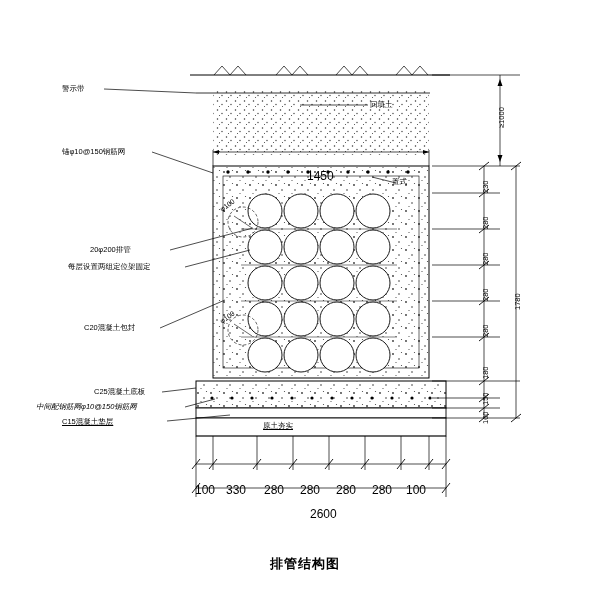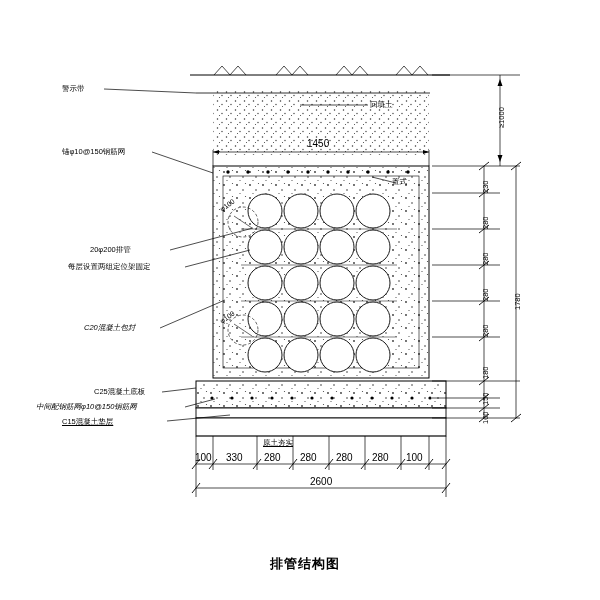--- a/index.html
+++ b/index.html
@@ -31,21 +31,21 @@
     height: 600px;
   }
   .lbl {
     position: absolute;
     font-size: 7.5px;
     line-height: 9px;
     white-space: nowrap;
     color: #000;
   }
   .lbl.sm { font-size: 7px; }
-  .lbl.dim { font-size: 10px; }
+  .lbl.dim { font-size: 12px; margin-top: 33px; }
   .title {
     position: absolute;
     font-size: 13px;
     font-weight: bold;
     letter-spacing: 1px;
     white-space: nowrap;
     margin-top: 36px;
   }
   .vtext {
     position: absolute;
@@ -290,30 +290,30 @@
         <line x1="442" y1="493" x2="450" y2="483"></line>
       </g>
     </g>
 
   </svg>
 
   <div class="lbl" style="left:62px; top:84px;">警示带</div>
   <div class="lbl" style="left:62px; top:147px;">锚φ10@150钢筋网</div>
   <div class="lbl" style="left:90px; top:245px;">20φ200排管</div>
   <div class="lbl" style="left:68px; top:262px;">每层设置两组定位架固定</div>
-  <div class="lbl" style="left:84px; top:323px;font-style:italic;">C20混凝土包封</div>
+  <div class="lbl" style="left:84px; top:323px;">C20混凝土包封</div>
   <div class="lbl" style="left:62px; top:387px;margin-left:32px;">C25混凝土底板</div>
   <div class="lbl" style="left:36px; top:402px;font-style:italic;">中间配钢筋网φ10@150钢筋网</div>
   <div class="lbl" style="left:62px; top:417px;text-decoration:underline;">C15混凝土垫层</div>
 
   <div class="lbl" style="left:370px; top:100px;">回填土</div>
   <div class="lbl" style="left:392px; top:177px;">置式</div>
   <div class="lbl sm" style="left:218px; top:206px; transform:rotate(-35deg); transform-origin:left top;">φ100</div>
   <div class="lbl sm" style="left:218px; top:318px; transform:rotate(-35deg); transform-origin:left top;">φ100</div>
-  <div class="lbl" style="left:263px; top:438px;text-decoration:underline;">原土夯实</div>
+  <div class="lbl" style="left:263px; top:421px;text-decoration:underline;">原土夯实</div>
 
   <div class="lbl dim" style="left:307px; top:139px;">1450</div>
 
   <div class="lbl dim" style="left:195px; top:453px;">100</div>
   <div class="lbl dim" style="left:226px; top:453px;">330</div>
   <div class="lbl dim" style="left:264px; top:453px;">280</div>
   <div class="lbl dim" style="left:300px; top:453px;">280</div>
   <div class="lbl dim" style="left:336px; top:453px;">280</div>
   <div class="lbl dim" style="left:372px; top:453px;">280</div>
   <div class="lbl dim" style="left:406px; top:453px;">100</div>

